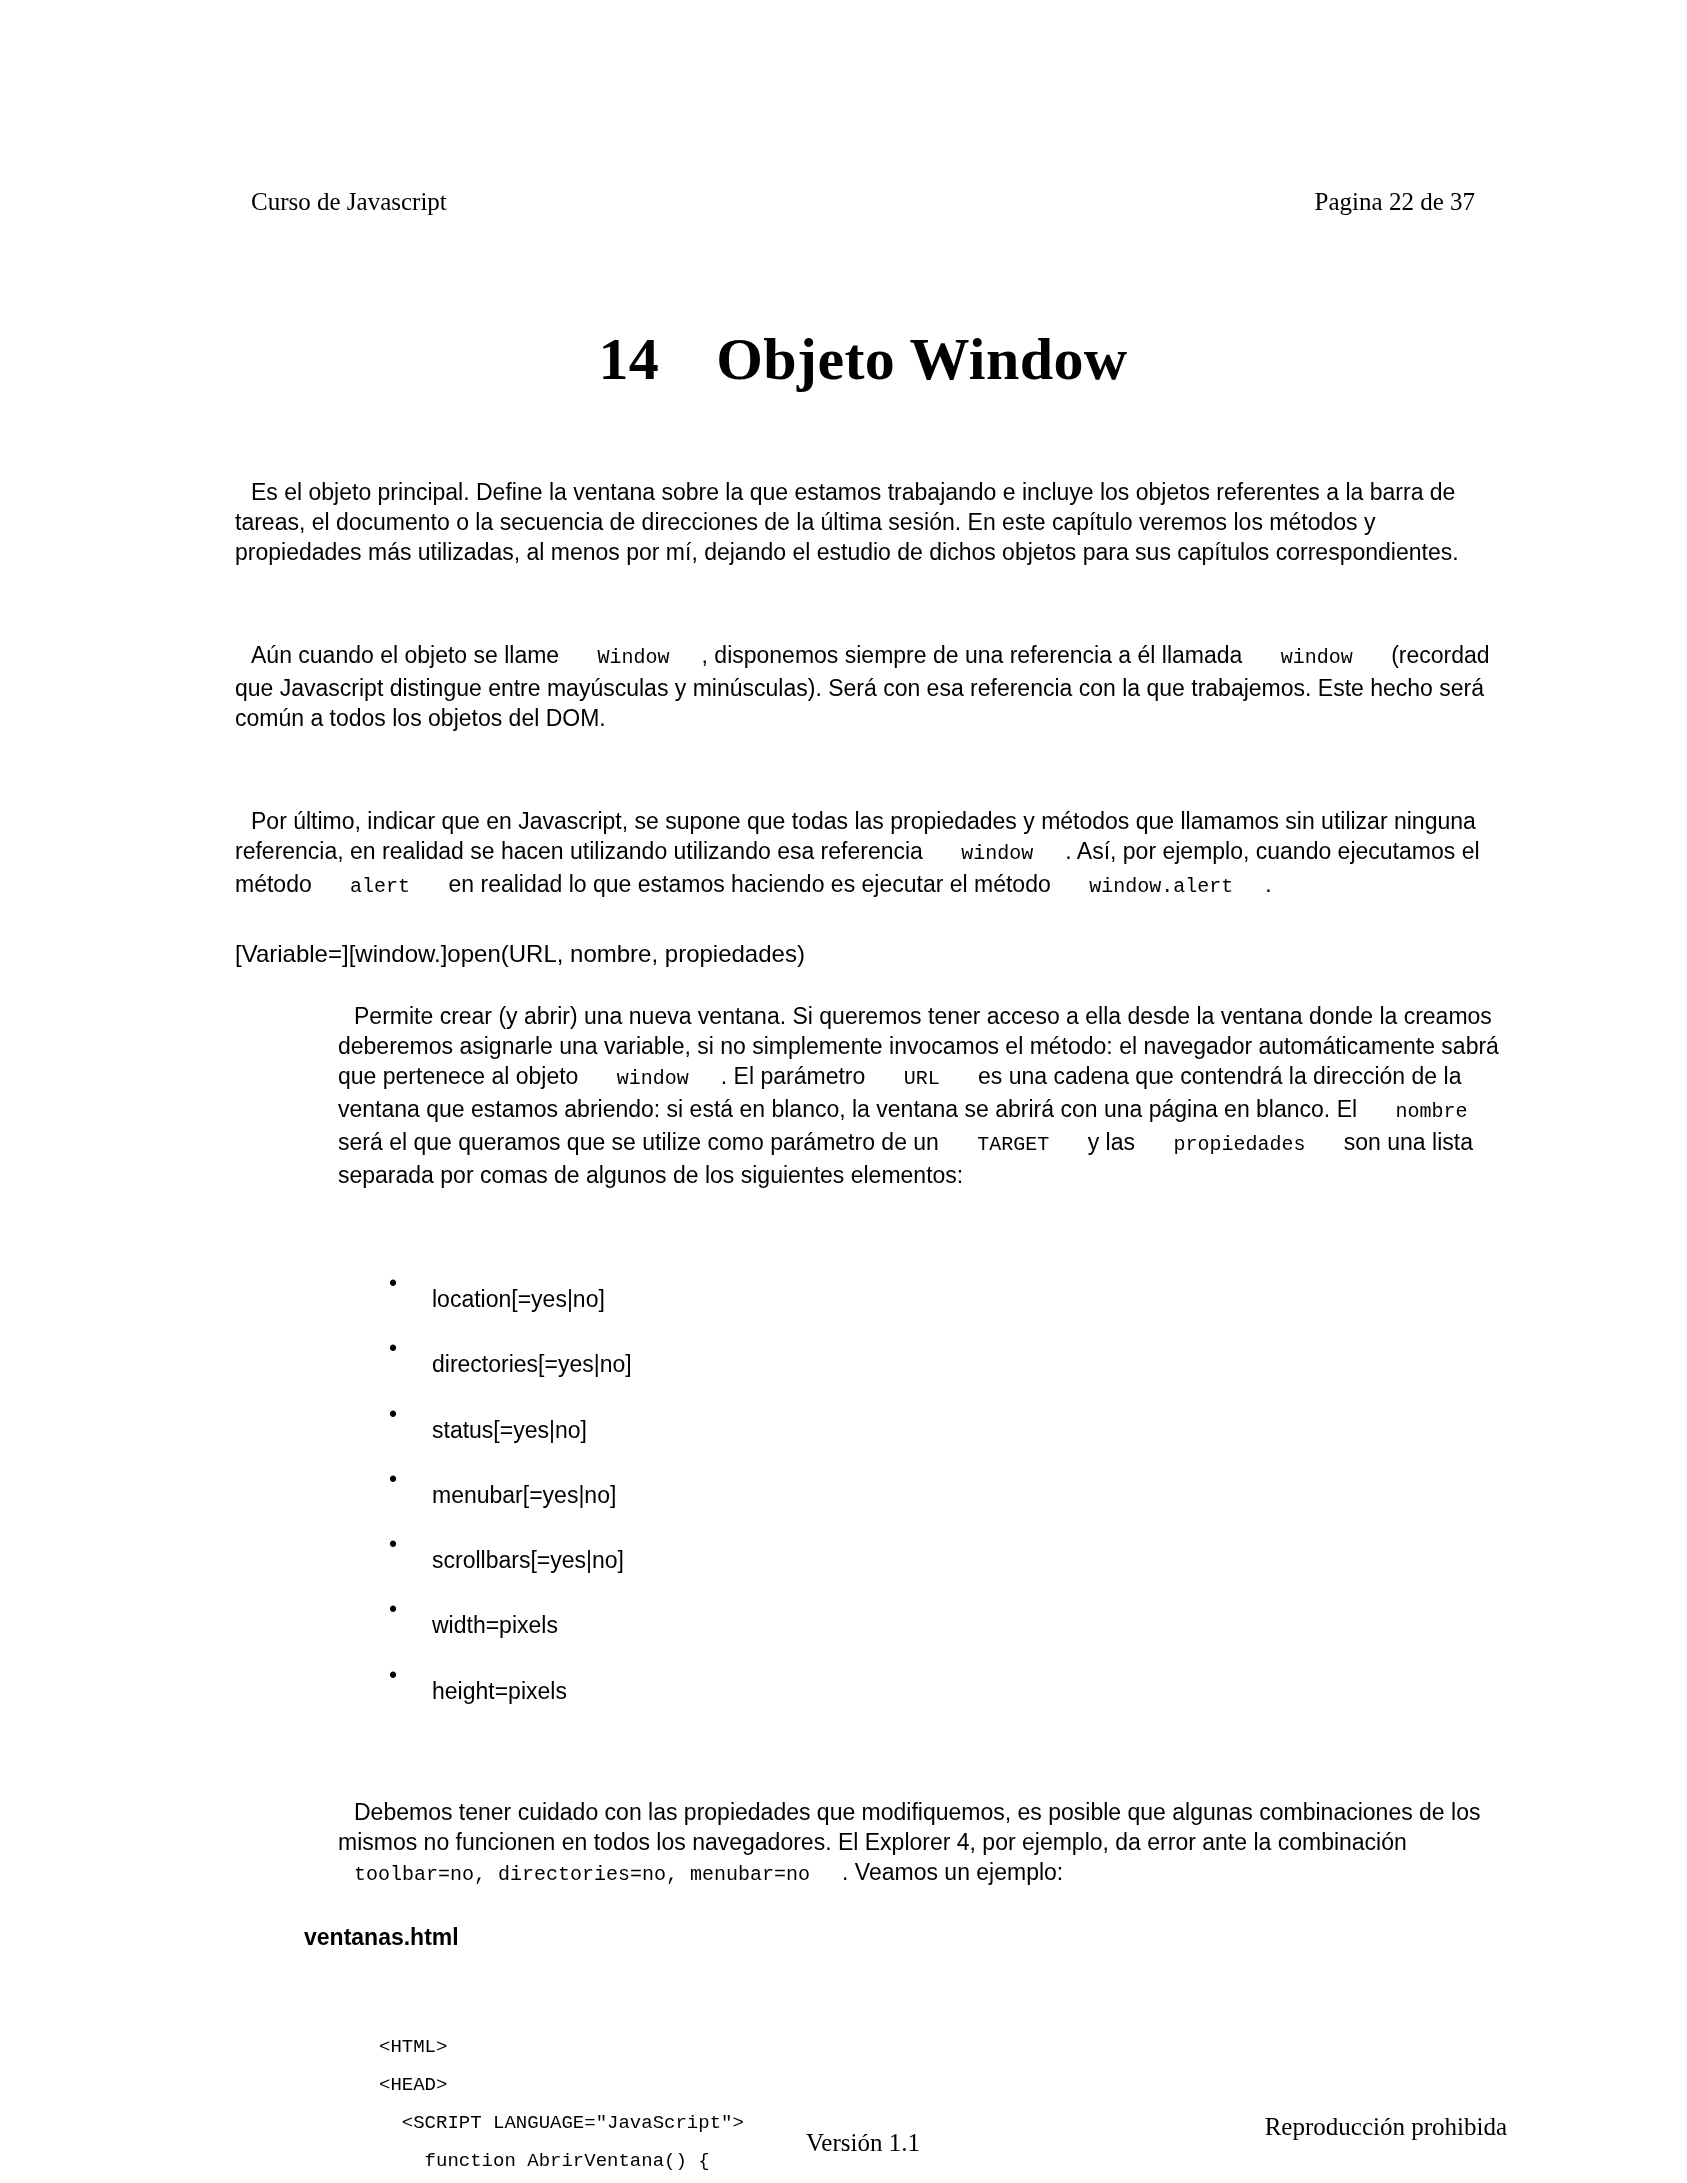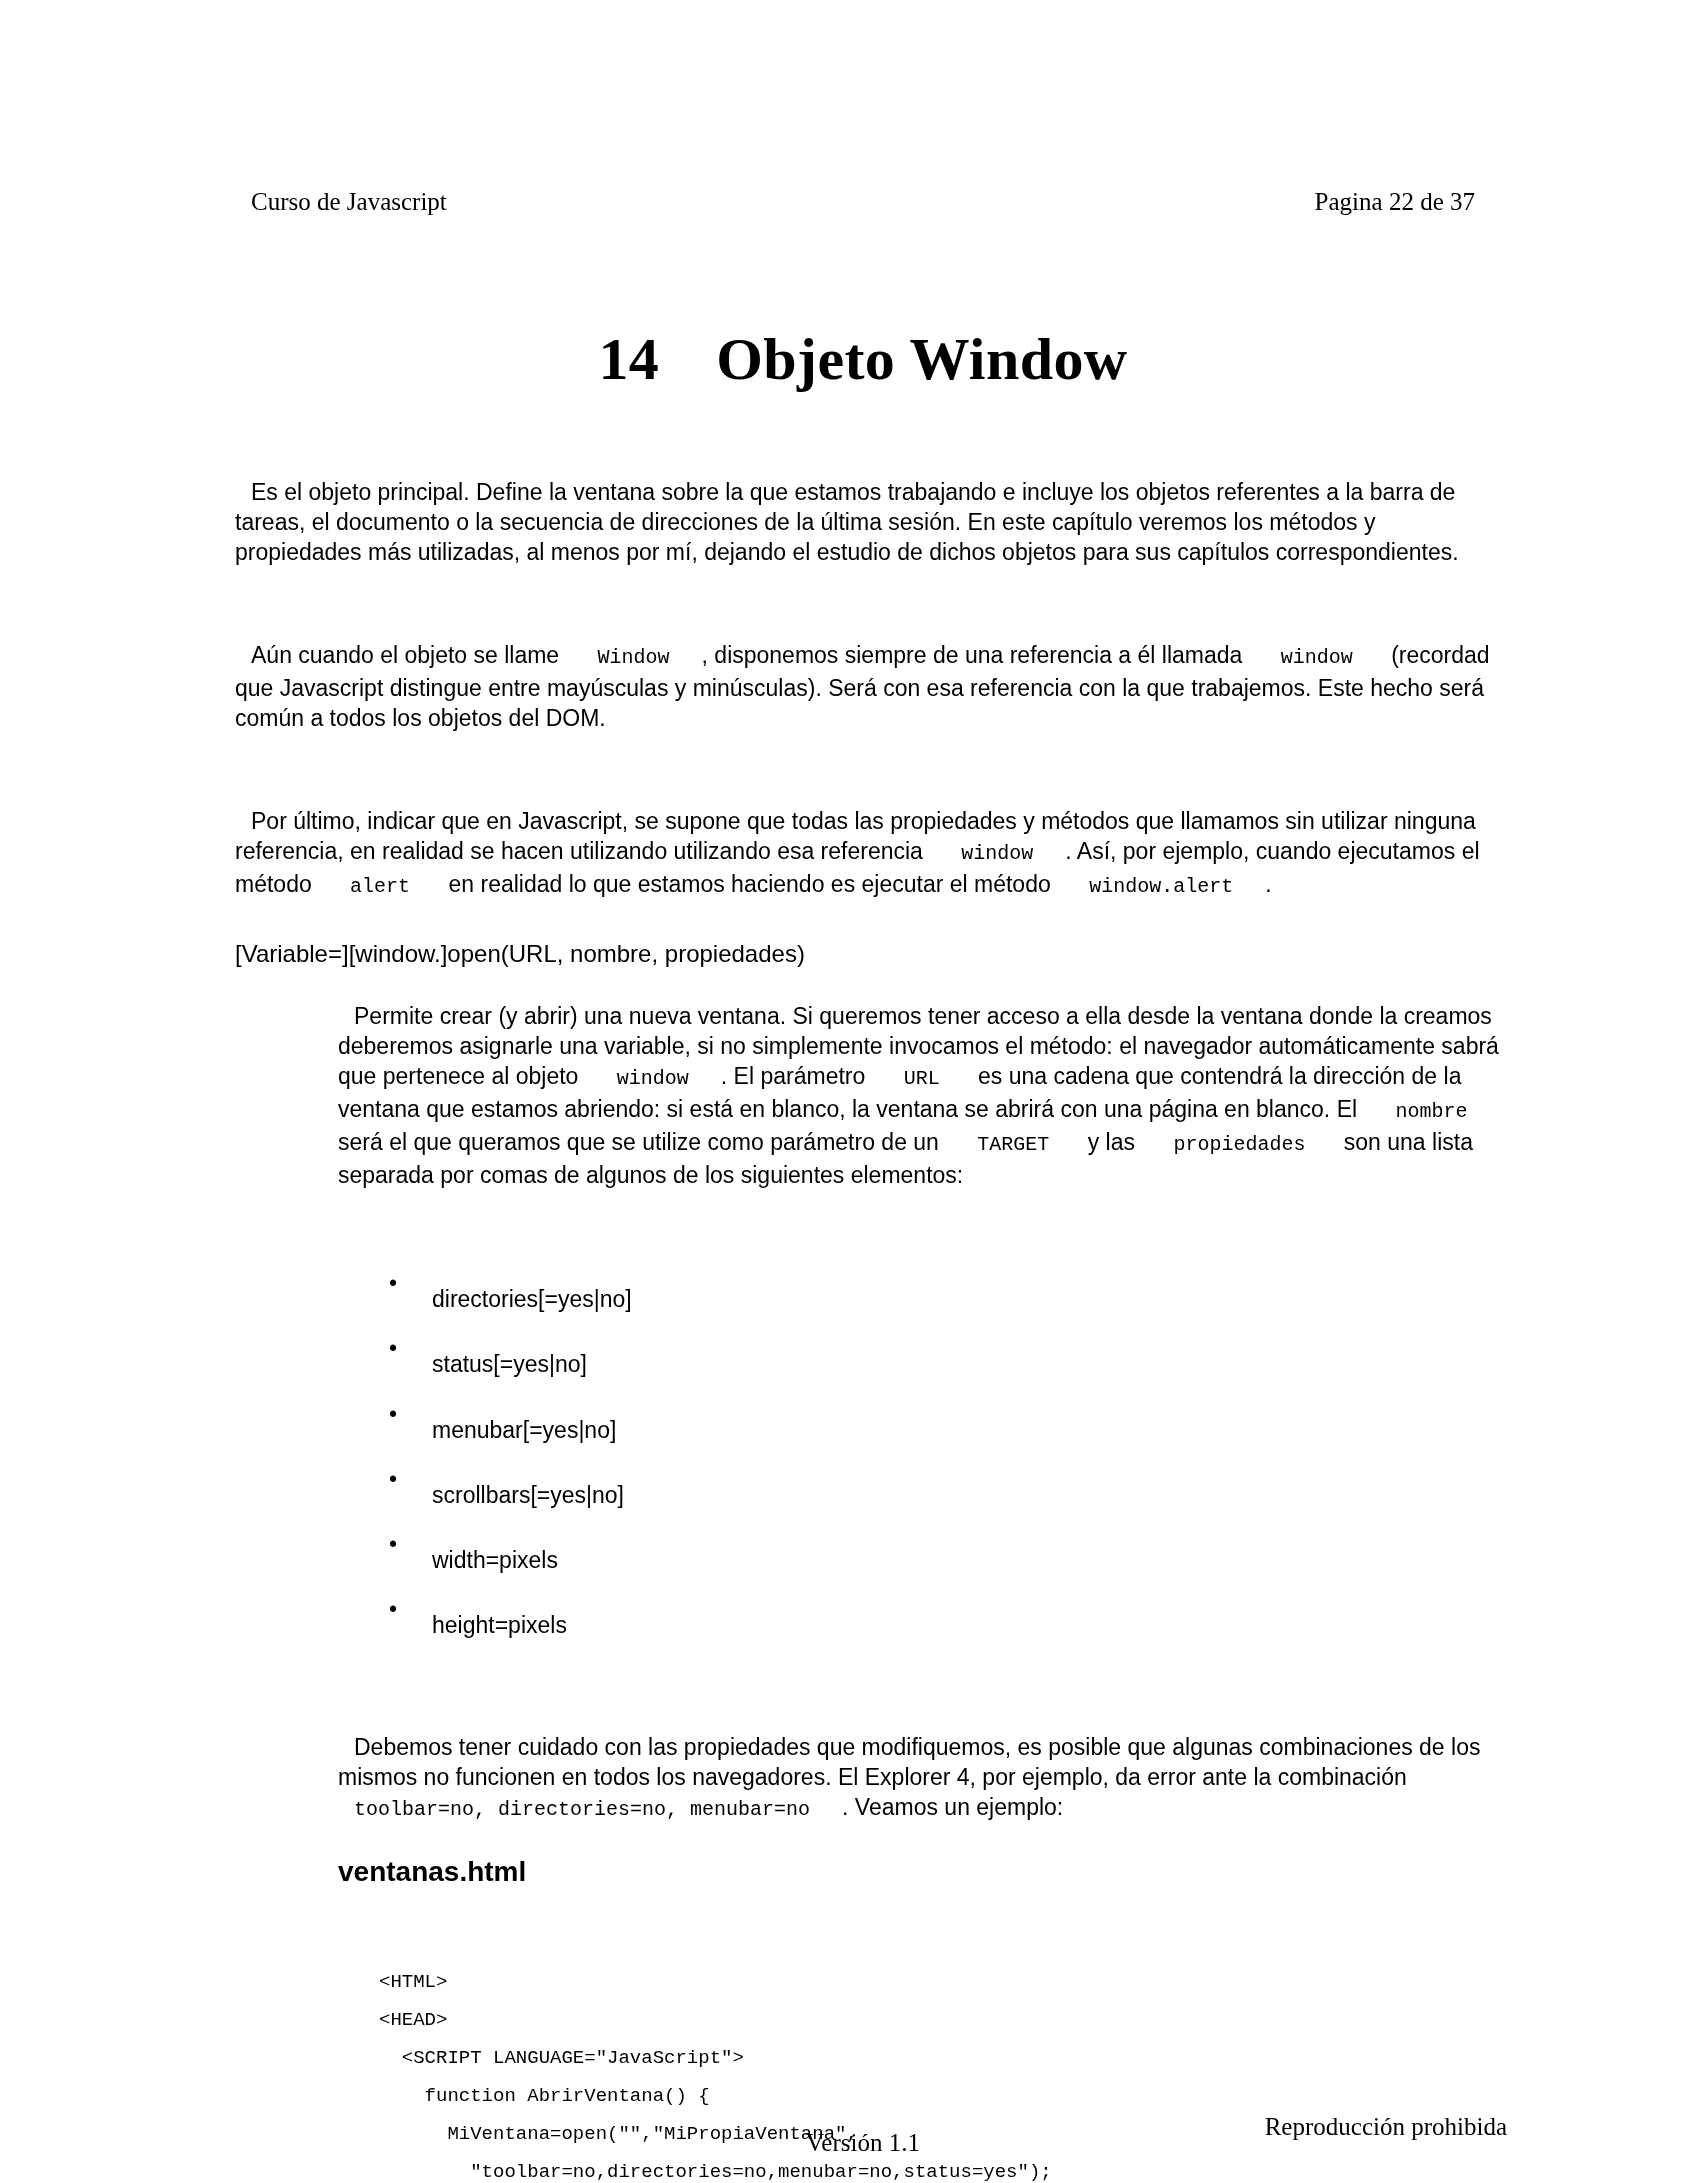--- a/index.html
+++ b/index.html
@@ -65,23 +65,23 @@
     margin-bottom:3.3px;
   }
   ul.options li::before {
     content:"\2022";
     position:absolute;
     left:0; top:0;
     font-size:23px;
   }
   .warn { margin-top:40px; }
   .filename {
-    margin-left:103px;
+    margin-left:69px;
     font-weight:bold;
-    font-size:28px;
+    font-size:23px;
     line-height:30px;
   }
   pre.code {
     margin-left:144px;
     font-family:"Liberation Mono","DejaVu Sans Mono",monospace;
     font-size:19px;
     line-height:38px;
     white-space:pre;
     margin-top:44px;
   }
@@ -113,20 +113,21 @@
 
     <p class="body p2"><span>Aún cuando el objeto se llame </span><span class="mono">Window</span><span>, disponemos siempre de una referencia a él llamada </span><span class="mono">window</span><span> (recordad que Javascript distingue entre mayúsculas y minúsculas). Será con esa referencia con la que trabajemos. Este hecho será común a todos los objetos del DOM.</span></p>
 
     <p class="body p3"><span>Por último, indicar que en Javascript, se supone que todas las propiedades y métodos que llamamos sin utilizar ninguna referencia, en realidad se hacen utilizando utilizando esa referencia </span><span class="mono">window</span><span>. Así, por ejemplo, cuando ejecutamos el método </span><span class="mono">alert</span><span> en realidad lo que estamos haciendo es ejecutar el método </span><span class="mono">window.alert</span><span>.</span></p>
 
     <p class="sig">[Variable=][window.]open(URL, nombre, propiedades)</p>
 
     <p class="body indent1"><span>Permite crear (y abrir) una nueva ventana. Si queremos tener acceso a ella desde la ventana donde la creamos deberemos asignarle una variable, si no simplemente invocamos el método: el navegador automáticamente sabrá que pertenece al objeto </span><span class="mono">window</span><span>. El parámetro </span><span class="mono">URL</span><span> es una cadena que contendrá la dirección de la ventana que estamos abriendo: si está en blanco, la ventana se abrirá con una página en blanco. El </span><span class="mono">nombre</span><span> será el que queramos que se utilize como parámetro de un </span><span class="mono">TARGET</span><span> y las </span><span class="mono">propiedades</span><span> son una lista separada por comas de algunos de los siguientes elementos:</span></p>
 
     <ul class="options">
+        <li>location[=yes|no]</li>
         <li>directories[=yes|no]</li>
         <li>status[=yes|no]</li>
         <li>menubar[=yes|no]</li>
         <li>scrollbars[=yes|no]</li>
         <li>width=pixels</li>
         <li>height=pixels</li>
       </ul>
 
     <p class="body indent1 warn"><span>Debemos tener cuidado con las propiedades que modifiquemos, es posible que algunas combinaciones de los mismos no funcionen en todos los navegadores. El Explorer 4, por ejemplo, da error ante la combinación </span><span class="mono">toolbar=no, directories=no, menubar=no</span><span>. Veamos un ejemplo:</span></p>
 

